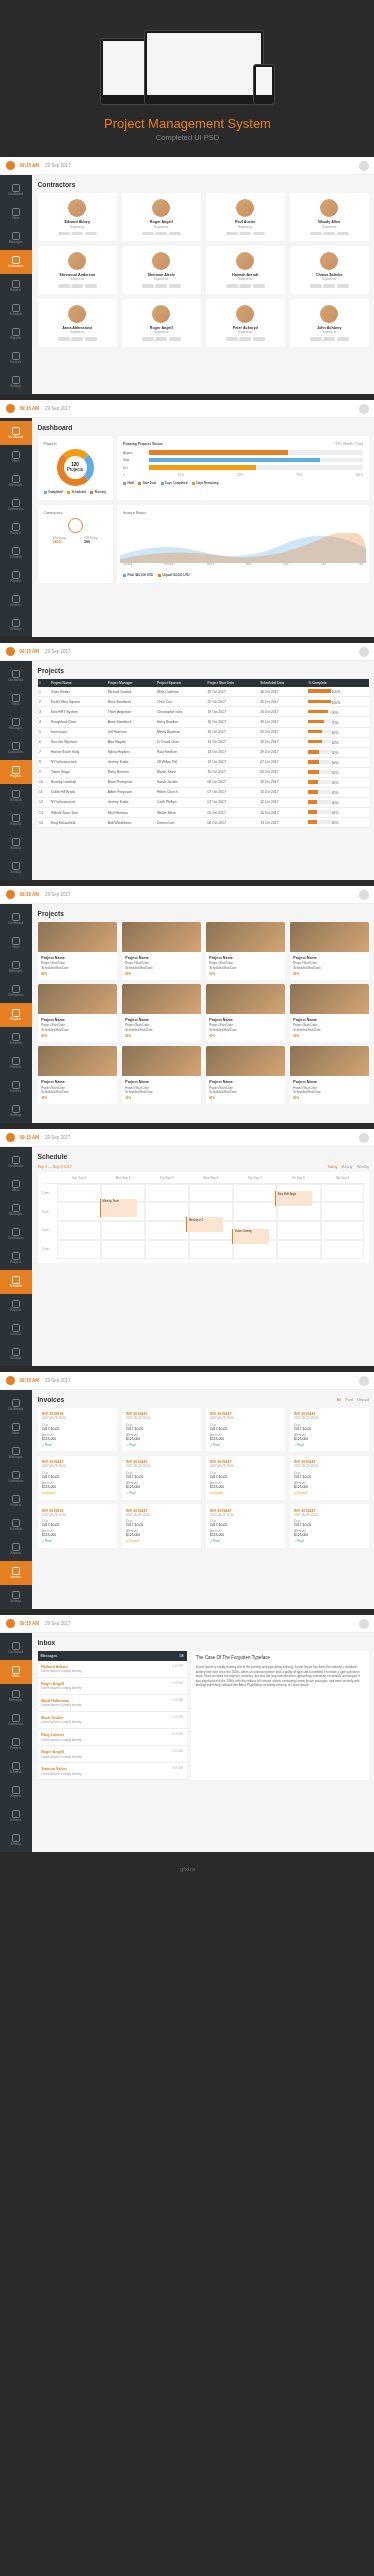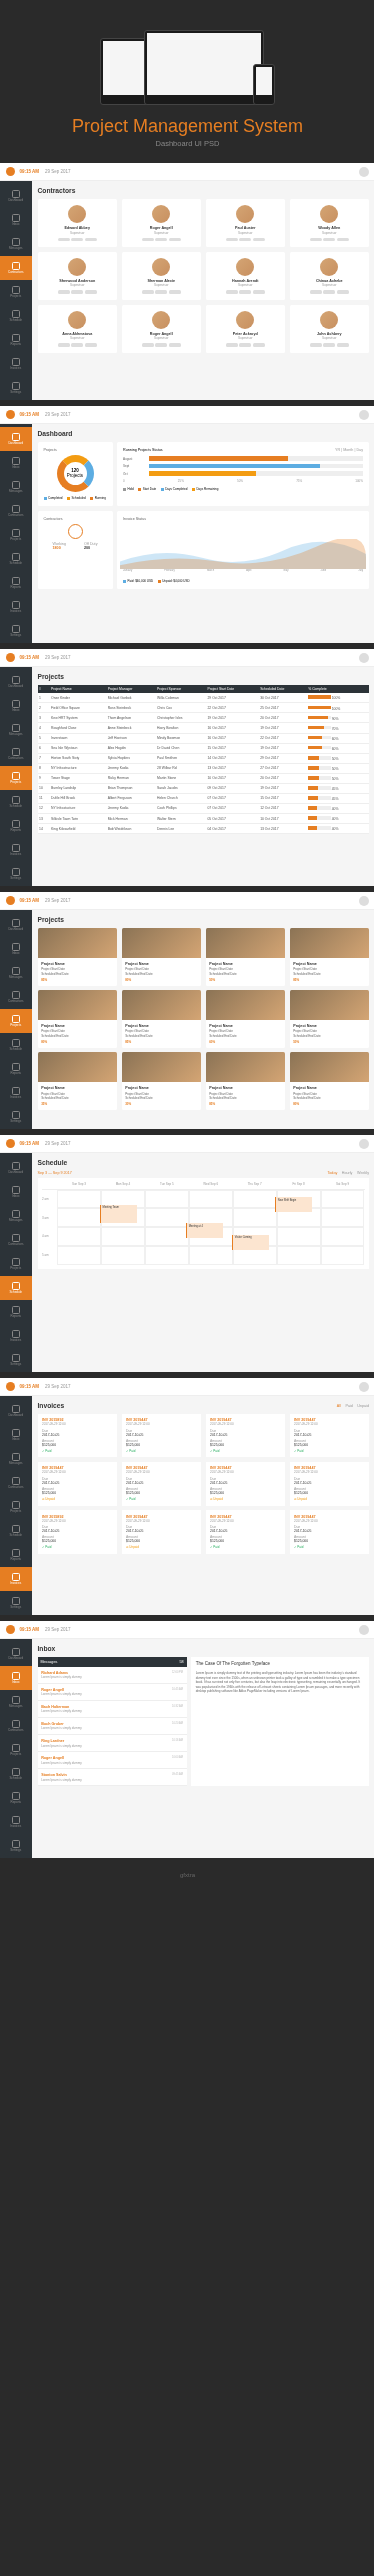--- a/index.html
+++ b/index.html
@@ -4,21 +4,21 @@
 <style>
 *{margin:0;padding:0;box-sizing:border-box;font-family:Arial,sans-serif}
 body{background:#2a2a2a;width:375px}
 .hero{background:#2a2a2a;padding:15px 0;text-align:center}
 .hero-devices{height:90px;display:flex;justify-content:center;align-items:flex-end;gap:-3.7px;margin-bottom:11.2px}
 .device{background:#1a1a1a;border:1.5px solid #444;border-radius:3px;position:relative}
 .device.monitor{width:120px;height:75px}
 .device.tablet{width:52px;height:67px;margin-right:-7.5px}
 .device.phone{width:22.5px;height:41px;margin-left:-11.2px;z-index:2}
 .device-screen{background:#f5f5f5;margin:2.2px;height:calc(100% - 11.2px);font-size:2.2px;padding:1.5px}
-.hero-title{color:#e67e22;font-size:18px;font-weight:300}
+.hero-title{color:#e67e22;font-size:13px;font-weight:300}
 .hero-sub{color:#888;font-size:7.5px;margin-top:2.2px}
 .section{background:#f0f0f0;margin-bottom:6px}
 .topbar{background:#fff;height:18px;display:flex;align-items:center;padding:0 6px;border-bottom:0.7px solid #eee}
 .logo-dot{width:9px;height:9px;background:#e67e22;border-radius:50%;margin-right:4.5px}
 .topbar-text{font-size:4.5px;color:#e67e22;font-weight:bold}
 .topbar-date{font-size:4.5px;color:#999;margin-left:6px}
 .topbar-avatar{width:10.5px;height:10.5px;background:#ddd;border-radius:50%;margin-left:auto}
 .layout{display:flex}
 .sidebar{width:31.5px;background:#2c3338;display:flex;flex-direction:column;padding-top:3px}
 .sb-item{height:24px;display:flex;flex-direction:column;align-items:center;justify-content:center;color:#888;font-size:3px;cursor:pointer}
@@ -100,21 +100,21 @@
         <div class="device-screen"></div>
       </div>
     <div class="device monitor">
         <div class="device-screen"></div>
       </div>
     <div class="device phone">
         <div class="device-screen"></div>
       </div>
   </div>
   <div class="hero-title">Project Management System</div>
-  <div class="hero-sub">Dashboard UI PSD</div>
+  <div class="hero-sub">Completed UI PSD</div>
 </div>
 
 <div class="section">
   <div class="topbar">
     <div class="logo-dot"></div>
     <span class="topbar-text">09:15 AM</span>
     <span class="topbar-date">29 Sep 2017</span>
     <div class="topbar-avatar"></div>
   </div>
   <div class="layout">

